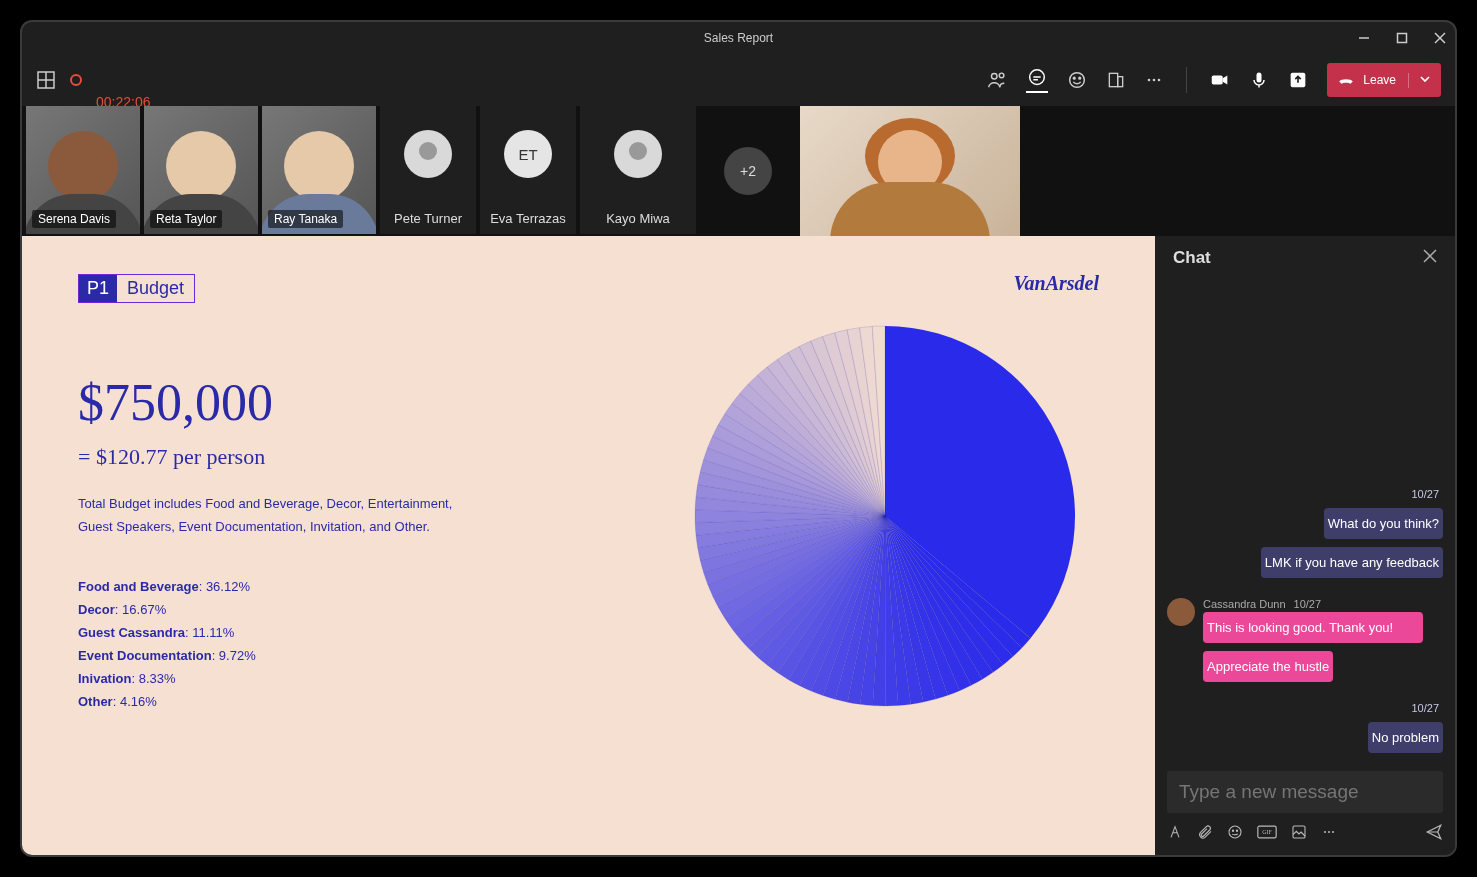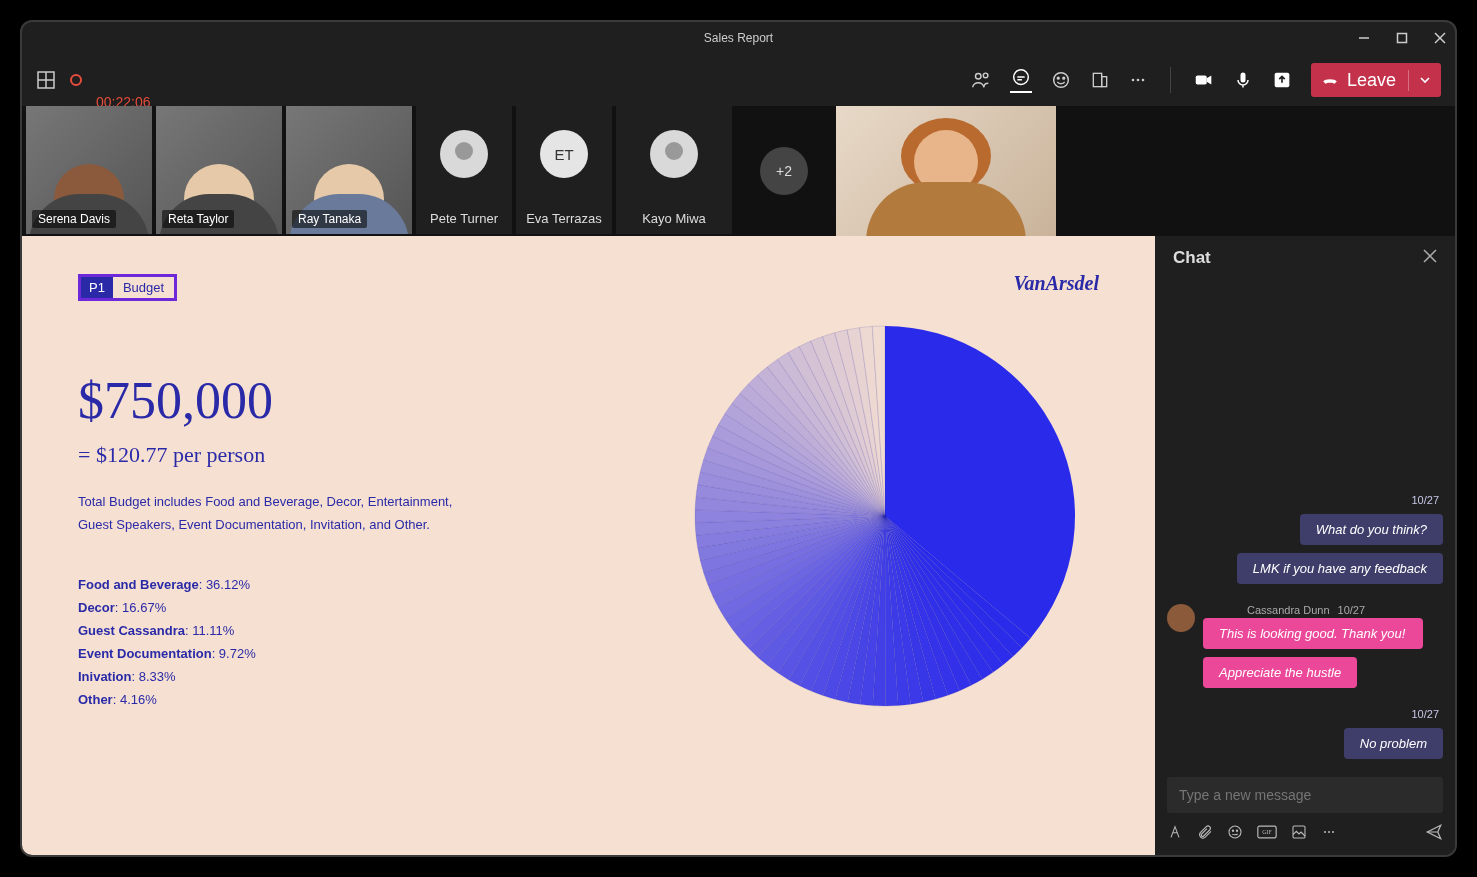--- a/index.html
+++ b/index.html
@@ -32,32 +32,32 @@
     color:#ddd;
   }
   .toolbar-left { display:flex; align-items:center; gap:14px; }
   .grid-icon, .icon { width:20px; height:20px; display:flex; align-items:center; justify-content:center; }
   .rec-dot { width:12px; height:12px; border:2px solid #e74c3c; border-radius:50%; box-sizing:border-box;}
   .timer { color:#e74c3c; font-size:14px;margin-top:44px; }
   .toolbar-right { margin-left:auto; display:flex; align-items:center; gap:18px; }
   .toolbar-right .sep { width:1px; height:26px; background:#444; margin:0 4px;}
   .leave-btn {
     background:#c4314b; color:#fff; height:34px; border-radius:3px;
-    display:flex; align-items:center; padding:0 10px; gap:8px; font-size:18px;
+    display:flex; align-items:center; padding:0 10px; gap:8px; font-size:12px;
   }
   .leave-btn .chev { border-left:1px solid rgba(255,255,255,.3); padding-left:10px; margin-left:4px;}
   .tb-icon svg { display:block; }
   
   .participants {
     display:flex; gap:4px; padding:0 4px; height:130px; align-items:stretch;
     background:#111;
   }
   .tile {
-    width:126px; height:128px; background:#333; position:relative; overflow:hidden;
-    display:flex; align-items:flex-end; justify-content:center;
+    width:114px; height:128px; background:#333; position:relative; overflow:hidden;
+    display:flex; align-items:center; justify-content:center;
   }
   .tile .name-tag { position:absolute; left:6px; bottom:6px; background:rgba(0,0,0,.55); color:#fff; font-size:12px; padding:2px 6px; border-radius:2px;}
   .tile.video { background:linear-gradient(135deg,#777,#555); }
   .tile.video .face {
     width:70px; height:70px; border-radius:50%; background:#e6c9a8;
     position:relative; margin-top:-8px;
   }
   .tile.video.dark .face{ background:#8b5a3c; }
   .tile.video .body{
     position:absolute; bottom:-10px; width:120px; height:50px; border-radius:60px 60px 0 0; background:#444;
@@ -72,46 +72,46 @@
   .presenter .hair{width:90px;height:76px;border-radius:50%;background:#b96a2e;position:absolute;left:50%;top:12px;transform:translateX(-50%);}
   .presenter .body{width:160px;height:60px;border-radius:80px 80px 0 0;background:#b37a3e;position:absolute;left:50%;bottom:-6px;transform:translateX(-50%);}
 
   
   .main { flex:1; display:flex; min-height:0; }
   .slide-wrap{ flex:1; background:#111; display:flex; align-items:flex-start; justify-content:center; padding-top:0;}
   .slide {
     width:100%; height:100%; background:#f6e0d1; position:relative;
     padding:38px 56px; color:#2a2aa8; font-family: Georgia, 'Times New Roman', serif;
   }
-  .badge { display:flex; border:3px solid #6d28d9; font-size:13px; font-family:'Segoe UI',sans-serif;}
+  .badge { display:flex; border:1px solid #6d28d9; font-size:18px; font-family:'Segoe UI',sans-serif;}
   .badge .dark{background:#2a2aa8;color:#fff;padding:3px 8px;}
   .badge .light{padding:3px 10px;}
   .brand{ position:absolute; right:56px; top:36px; font-weight:600; font-size:20px; font-style:italic;}
   .amount{ font-size:52px; margin-top:70px; font-weight:400;}
   .perperson{ font-size:22px; margin-top:12px;}
   .desc{ font-size:13px; margin-top:22px; line-height:1.8; font-family:'Segoe UI',sans-serif;}
   .breakdown{ margin-top:40px; font-size:13px; font-family:'Segoe UI',sans-serif;}
   .breakdown div{ margin-bottom:8px;}
   .breakdown b{font-weight:600;}
   .pie-holder{ position:absolute; right:70px; top:80px; }
 
   
   .chat{ width:300px; background:#1f1f1f; display:flex; flex-direction:column; color:#ddd;}
   .chat-head{ display:flex; justify-content:space-between; align-items:center; padding:12px 18px; font-size:17px; font-weight:600;}
   .chat-body{ flex:1; padding:10px 12px; display:flex; flex-direction:column; gap:8px; font-size:13px; overflow:hidden;}
   .spacer{flex:1;}
-  .bubble{ max-width:220px; padding:8px 16px; border-radius:4px; align-self:flex-end; background:#3f3e6b; color:#fff;font-style:italic;}
+  .bubble{ max-width:220px; padding:8px 4px; border-radius:4px; align-self:flex-end; background:#3f3e6b; color:#fff;}
   .bubble.other{ align-self:flex-start; background:#ec4899;}
   .msg-row{ display:flex; gap:8px; align-items:flex-start;}
   .msg-row .av{width:28px;height:28px;border-radius:50%;background:#8a5a3a; flex:0 0 28px;}
-  .msg-meta{ font-size:11px; color:#aaa; margin-bottom:2px; display:flex; gap:8px;margin-left:44px;}
+  .msg-meta{ font-size:11px; color:#aaa; margin-bottom:2px; display:flex; gap:8px;}
   .ts-right{ font-size:11px; color:#c7c7e8; align-self:flex-end; margin-right:4px;}
   .compose{ padding:8px 12px 10px 12px;}
   .compose input{
-    width:100%; background:#2b2b2b; border:none; color:#ccc; padding:10px 12px; font-size:14px; border-radius:3px; outline:none;
+    width:100%; background:#2b2b2b; border:none; color:#ccc; padding:10px 12px; font-size:19px; border-radius:3px; outline:none;
   }
   .compose-icons{ display:flex; gap:14px; margin-top:10px; color:#bbb; align-items:center;}
   .compose-icons .send{ margin-left:auto;}
   svg { pointer-events:none; }
 </style>
 </head>
 <body>
 
 <div class="device">
 

